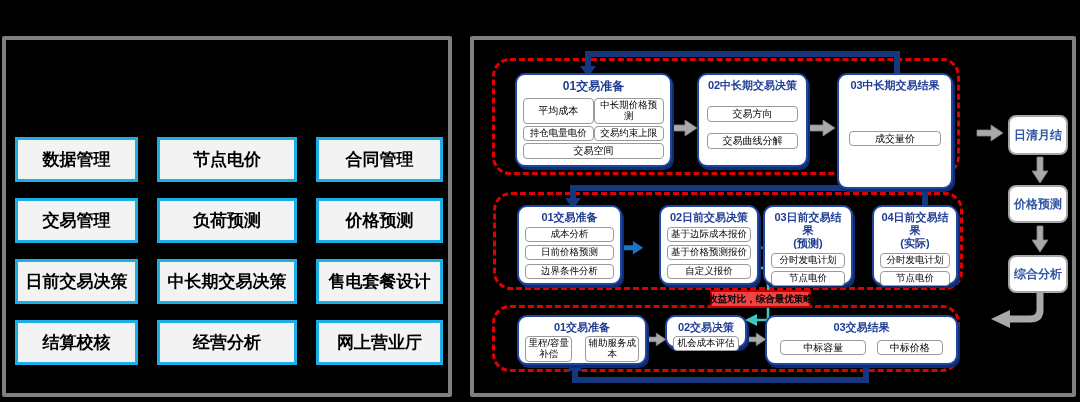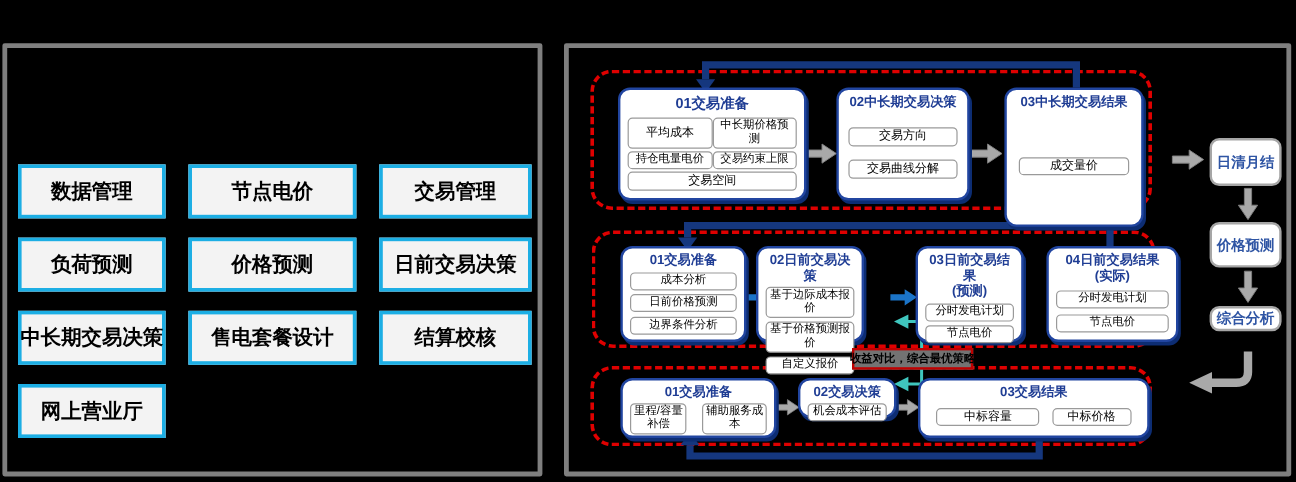--- a/index.html
+++ b/index.html
@@ -36,39 +36,41 @@
        display:flex;align-items:center;justify-content:center;text-align:center;padding:1px 2px;}
   .sub.xs{font-size:9.5px;}
   .span2{grid-column:1/3;}
 
   
   .sidebox{position:absolute;width:60px;background:#fff;border:2px solid #a6a6a6;border-radius:8px;
            box-sizing:border-box;display:flex;align-items:center;justify-content:center;
            color:#2f55a4;font-weight:bold;font-size:12px;z-index:3;white-space:nowrap;text-align:right;}
 
   
-  .callout{position:absolute;left:236px;top:250px;width:101px;height:18px;background:#737373;
+  .callout{position:absolute;left:236px;top:250px;width:101px;height:18px;background:#ef4444;
            border:2.5px solid #c00000;box-sizing:border-box;z-index:6;
            display:flex;align-items:center;justify-content:center;
            font-size:9.5px;font-weight:bold;color:#000;white-space:nowrap;}
 </style>
 </head>
 <body>
 
 <div class="panel left-panel">
   <div class="btn-grid">
     <div class="module-btn">数据管理</div>
     <div class="module-btn">节点电价</div>
+    <div class="module-btn">合同管理</div>
     <div class="module-btn">交易管理</div>
     <div class="module-btn">负荷预测</div>
     <div class="module-btn">价格预测</div>
     <div class="module-btn">日前交易决策</div>
     <div class="module-btn">中长期交易决策</div>
     <div class="module-btn">售电套餐设计</div>
     <div class="module-btn">结算校核</div>
+    <div class="module-btn">经营分析</div>
     <div class="module-btn">网上营业厅</div>
   </div>
 </div>
 
 <div class="panel right-panel">
 
   <div class="stage" style="left:18px;top:18px;width:468px;height:117px"></div>
   <div class="stage" style="left:19px;top:152px;width:470px;height:98px"></div>
   <div class="stage" style="left:18px;top:265px;width:468px;height:67px"></div>
 
@@ -159,37 +161,37 @@
   </div>
 
   <div class="fbox" style="left:43px;top:165px;width:105px;height:80px">
     <div class="ftitle sm">01交易准备</div>
     <div class="fitems">
       <div class="sub xs">成本分析</div>
       <div class="sub xs">日前价格预测</div>
       <div class="sub xs">边界条件分析</div>
     </div>
   </div>
-  <div class="fbox" style="left:156px;top:165px;width:90px;height:80px">
+  <div class="fbox" style="left:185px;top:165px;width:100px;height:80px">
     <div class="ftitle sm">02日前交易决策</div>
     <div class="fitems">
       <div class="sub xs">基于边际成本报价</div>
       <div class="sub xs">基于价格预测报价</div>
       <div class="sub xs">自定义报价</div>
     </div>
   </div>
   <div class="fbox" style="left:289px;top:165px;width:90px;height:80px">
     <div class="ftitle sm">03日前交易结果</div>
     <div class="ftitle sm">(预测)</div>
     <div class="fitems">
       <div class="sub xs">分时发电计划</div>
       <div class="sub xs">节点电价</div>
     </div>
   </div>
-  <div class="fbox" style="left:398px;top:165px;width:110px;height:80px">
+  <div class="fbox" style="left:398px;top:165px;width:86px;height:80px">
     <div class="ftitle sm">04日前交易结果</div>
     <div class="ftitle sm">(实际)</div>
     <div class="fitems">
       <div class="sub xs">分时发电计划</div>
       <div class="sub xs">节点电价</div>
     </div>
   </div>
 
   <div class="fbox" style="left:43px;top:275px;width:130px;height:50px">
     <div class="ftitle sm">01交易准备</div>
@@ -209,14 +211,14 @@
     <div class="fitems spread">
       <div class="sub" style="width:86px;">中标容量</div>
       <div class="sub" style="width:66px;">中标价格</div>
     </div>
   </div>
 
   <div class="callout">收益对比，综合最优策略</div>
 
   <div class="sidebox" style="left:534px;top:75px;height:40px">日清月结</div>
   <div class="sidebox" style="left:534px;top:145px;height:38px">价格预测</div>
-  <div class="sidebox" style="left:534px;top:215px;height:21px">综合分析</div>
+  <div class="sidebox" style="left:534px;top:215px;height:38px">综合分析</div>
 </div>
 
 </body></html>

